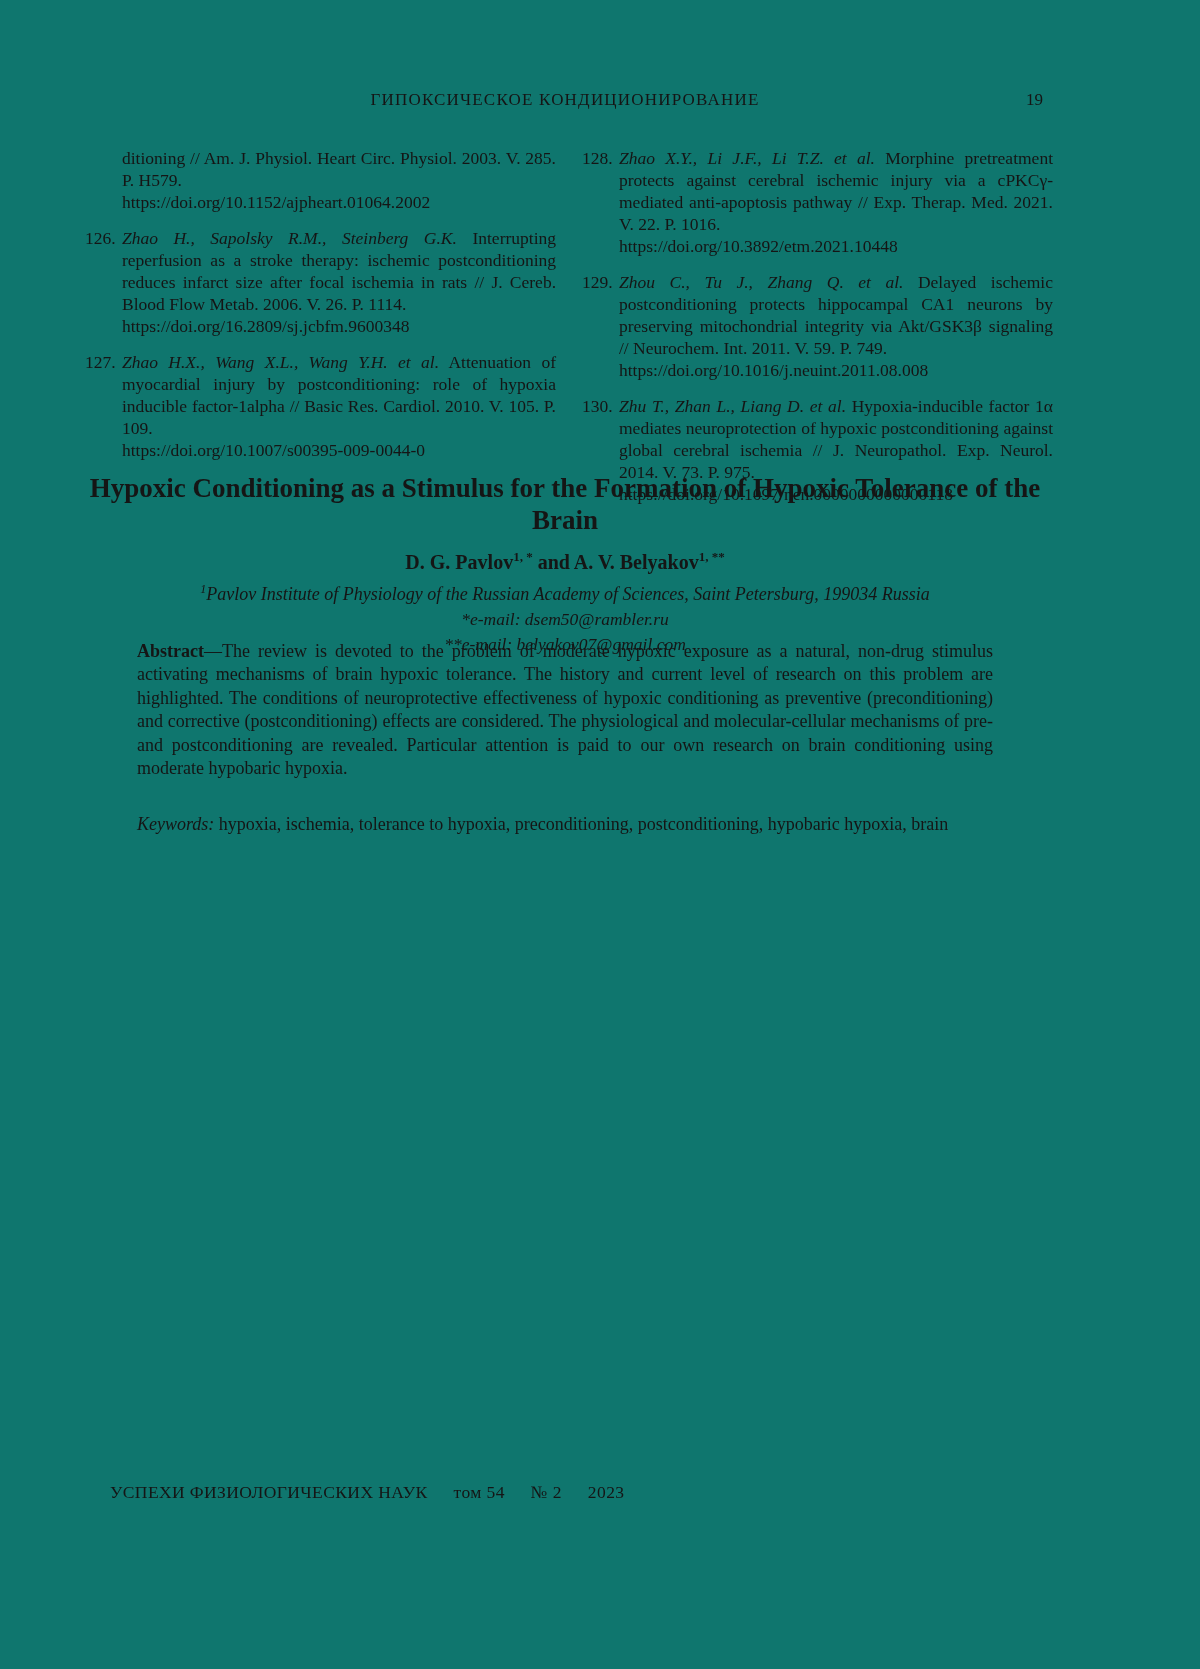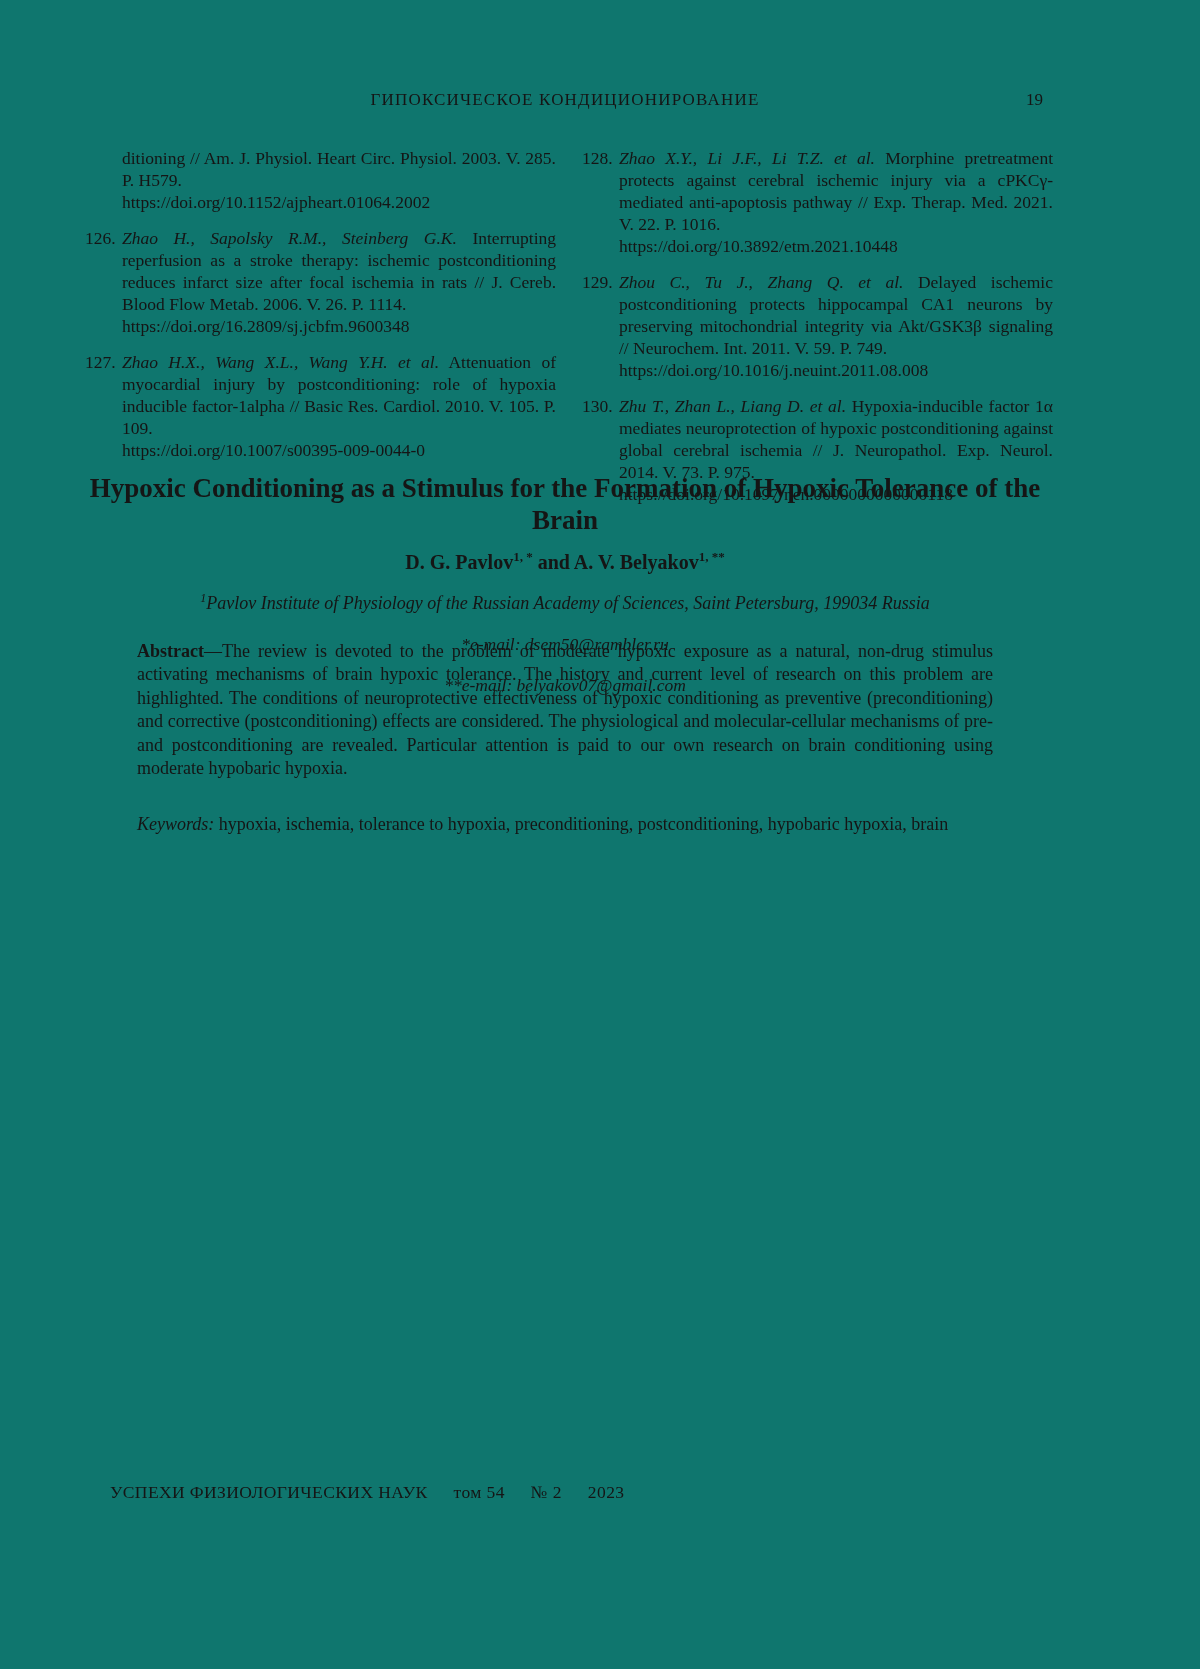--- a/index.html
+++ b/index.html
@@ -61,23 +61,23 @@
   .article-head {
     position: absolute;
     top: 472px;
     left: 85px;
     width: 960px;
     text-align: center;
   }
   .title { font-size: 27px; font-weight: bold; line-height: 32px; }
   .authors { margin-top: 13px; font-size: 20px; font-weight: bold; }
   .authors sup { font-size: 13px; }
-  .affiliation { margin-top: 17px; font-style: italic; font-size: 18px; }
+  .affiliation { margin-top: 8px; font-style: italic; font-size: 18px; }
   .affiliation sup { font-size: 12px; }
-  .email { margin-top: 20px; font-style: italic; font-size: 17.5px; text-align: center; }
+  .email { margin-top: 4px; font-style: italic; font-size: 17.5px; text-align: center; }
 
   
   .abstract {
     position: absolute;
     top: 640px;
     left: 137px;
     width: 856px;
     font-size: 18px;
     line-height: 23.4px;
     text-align: justify;

